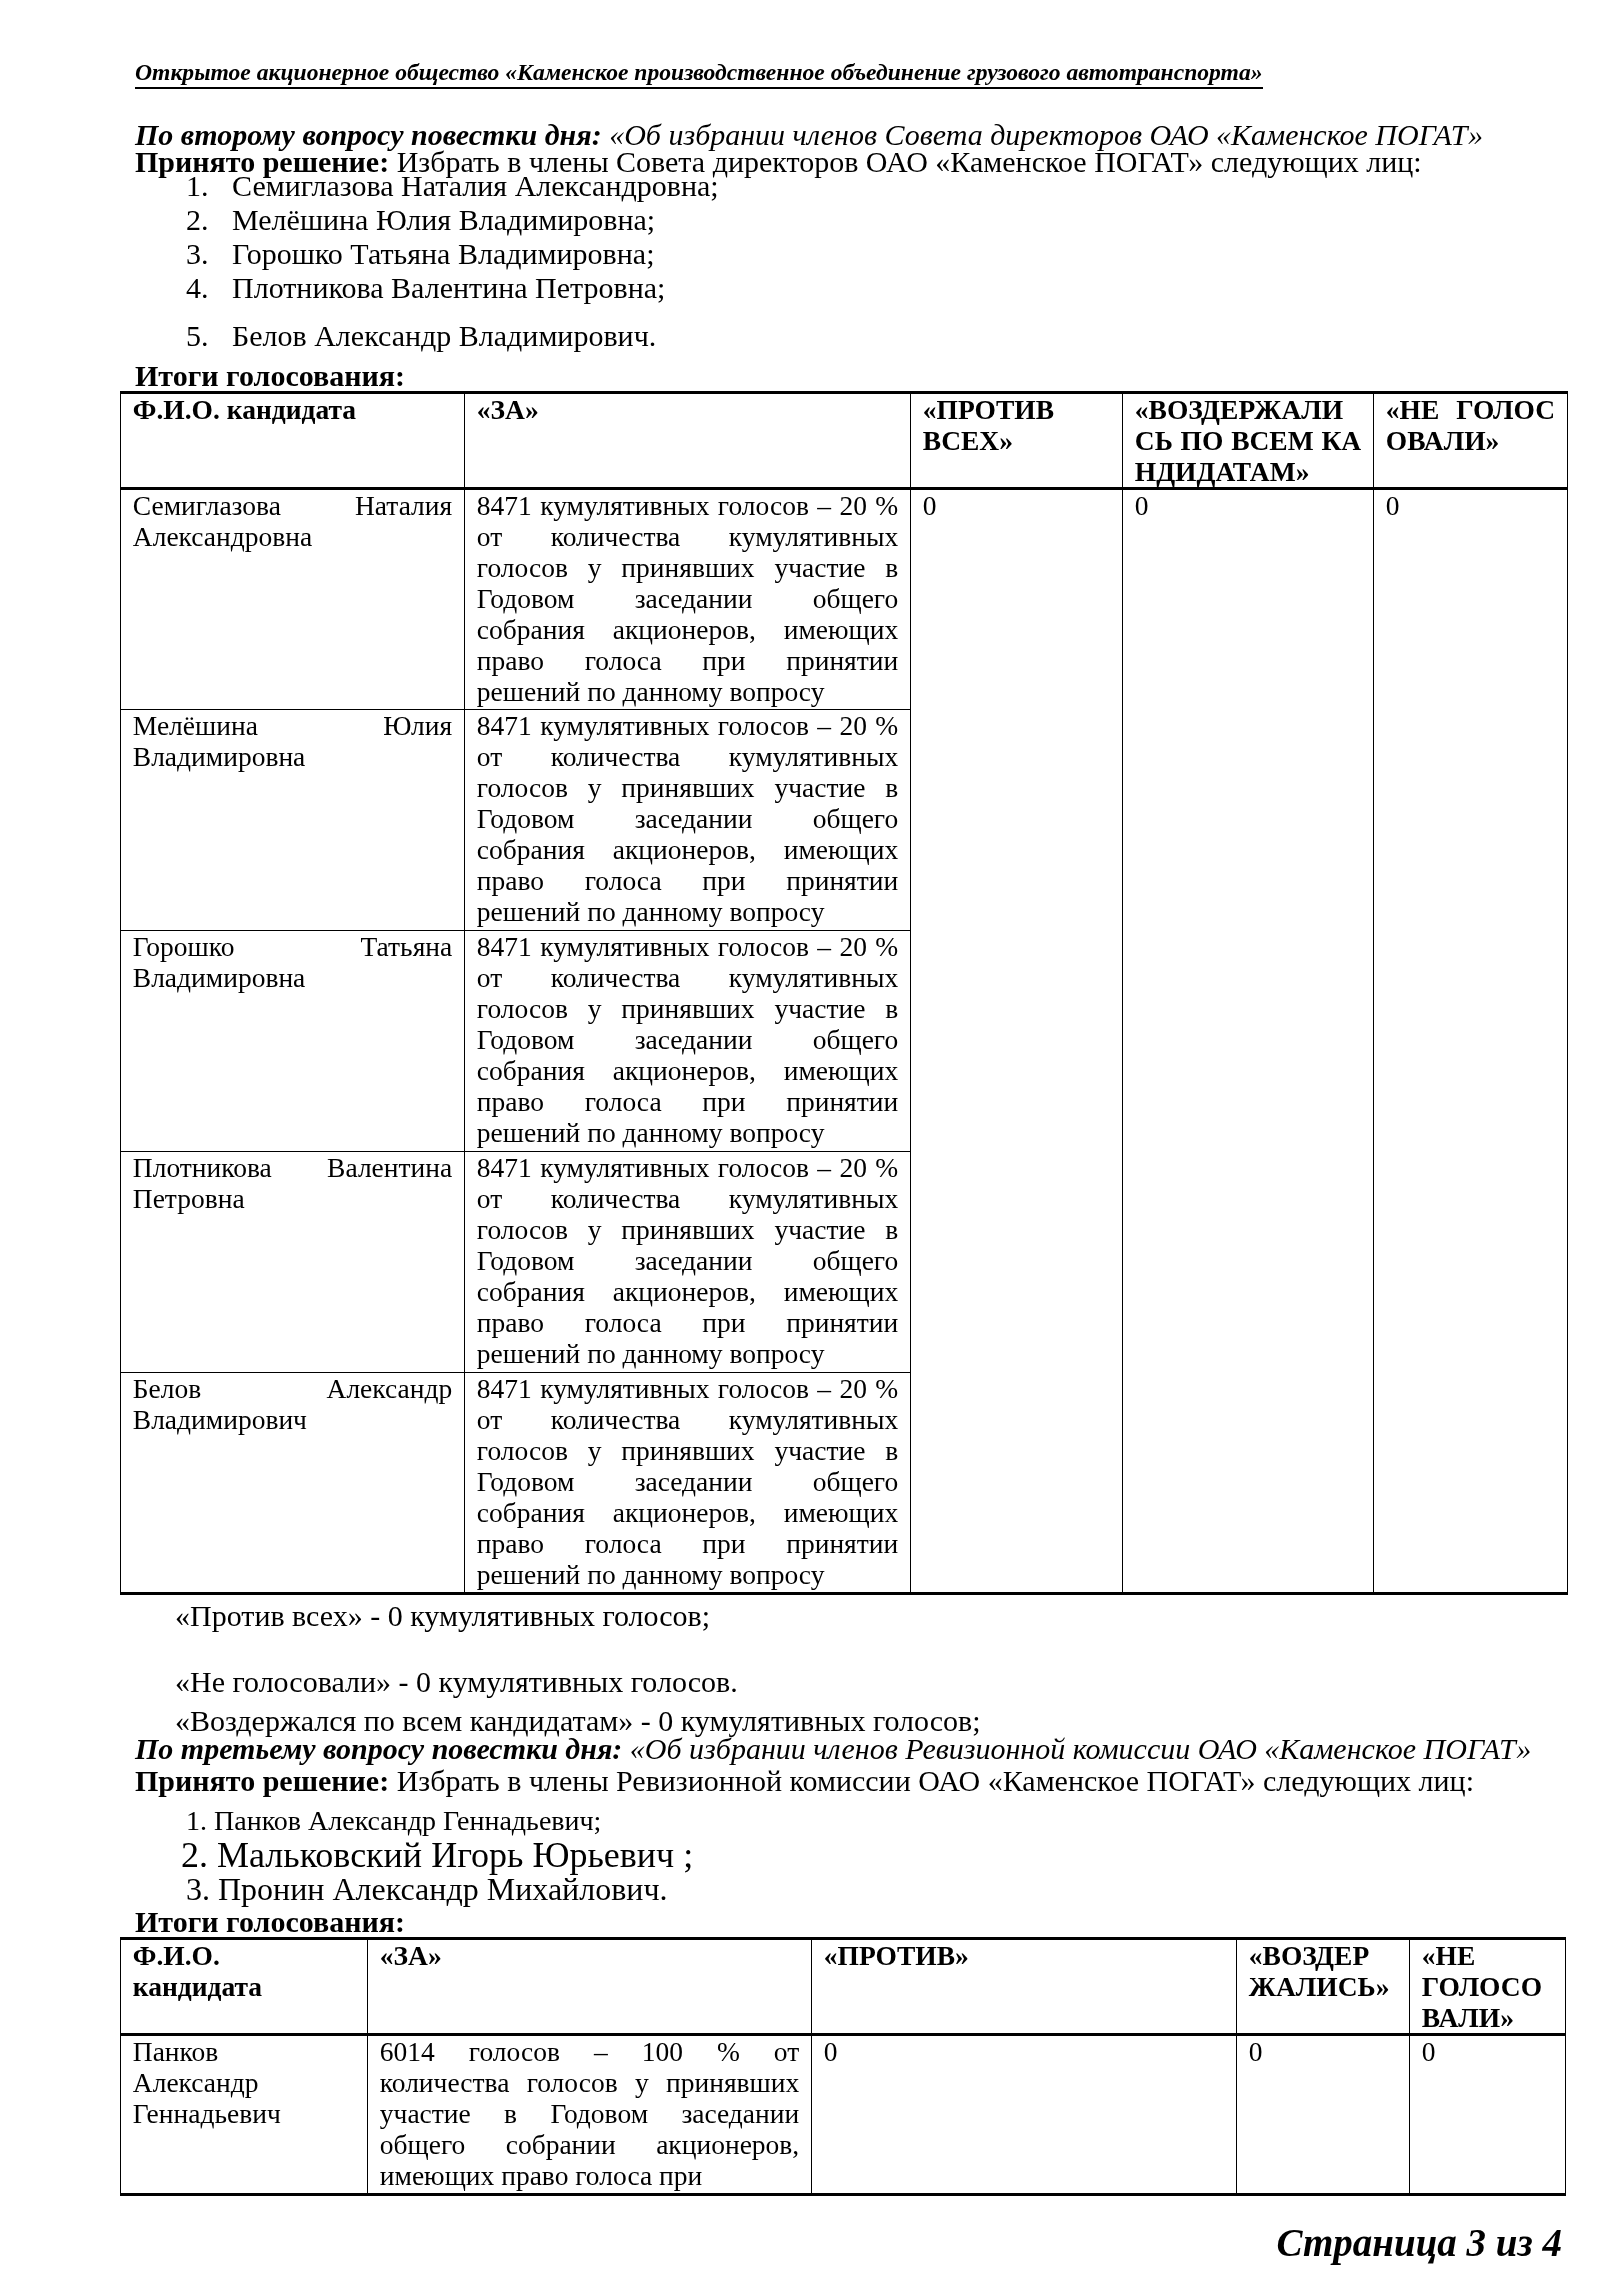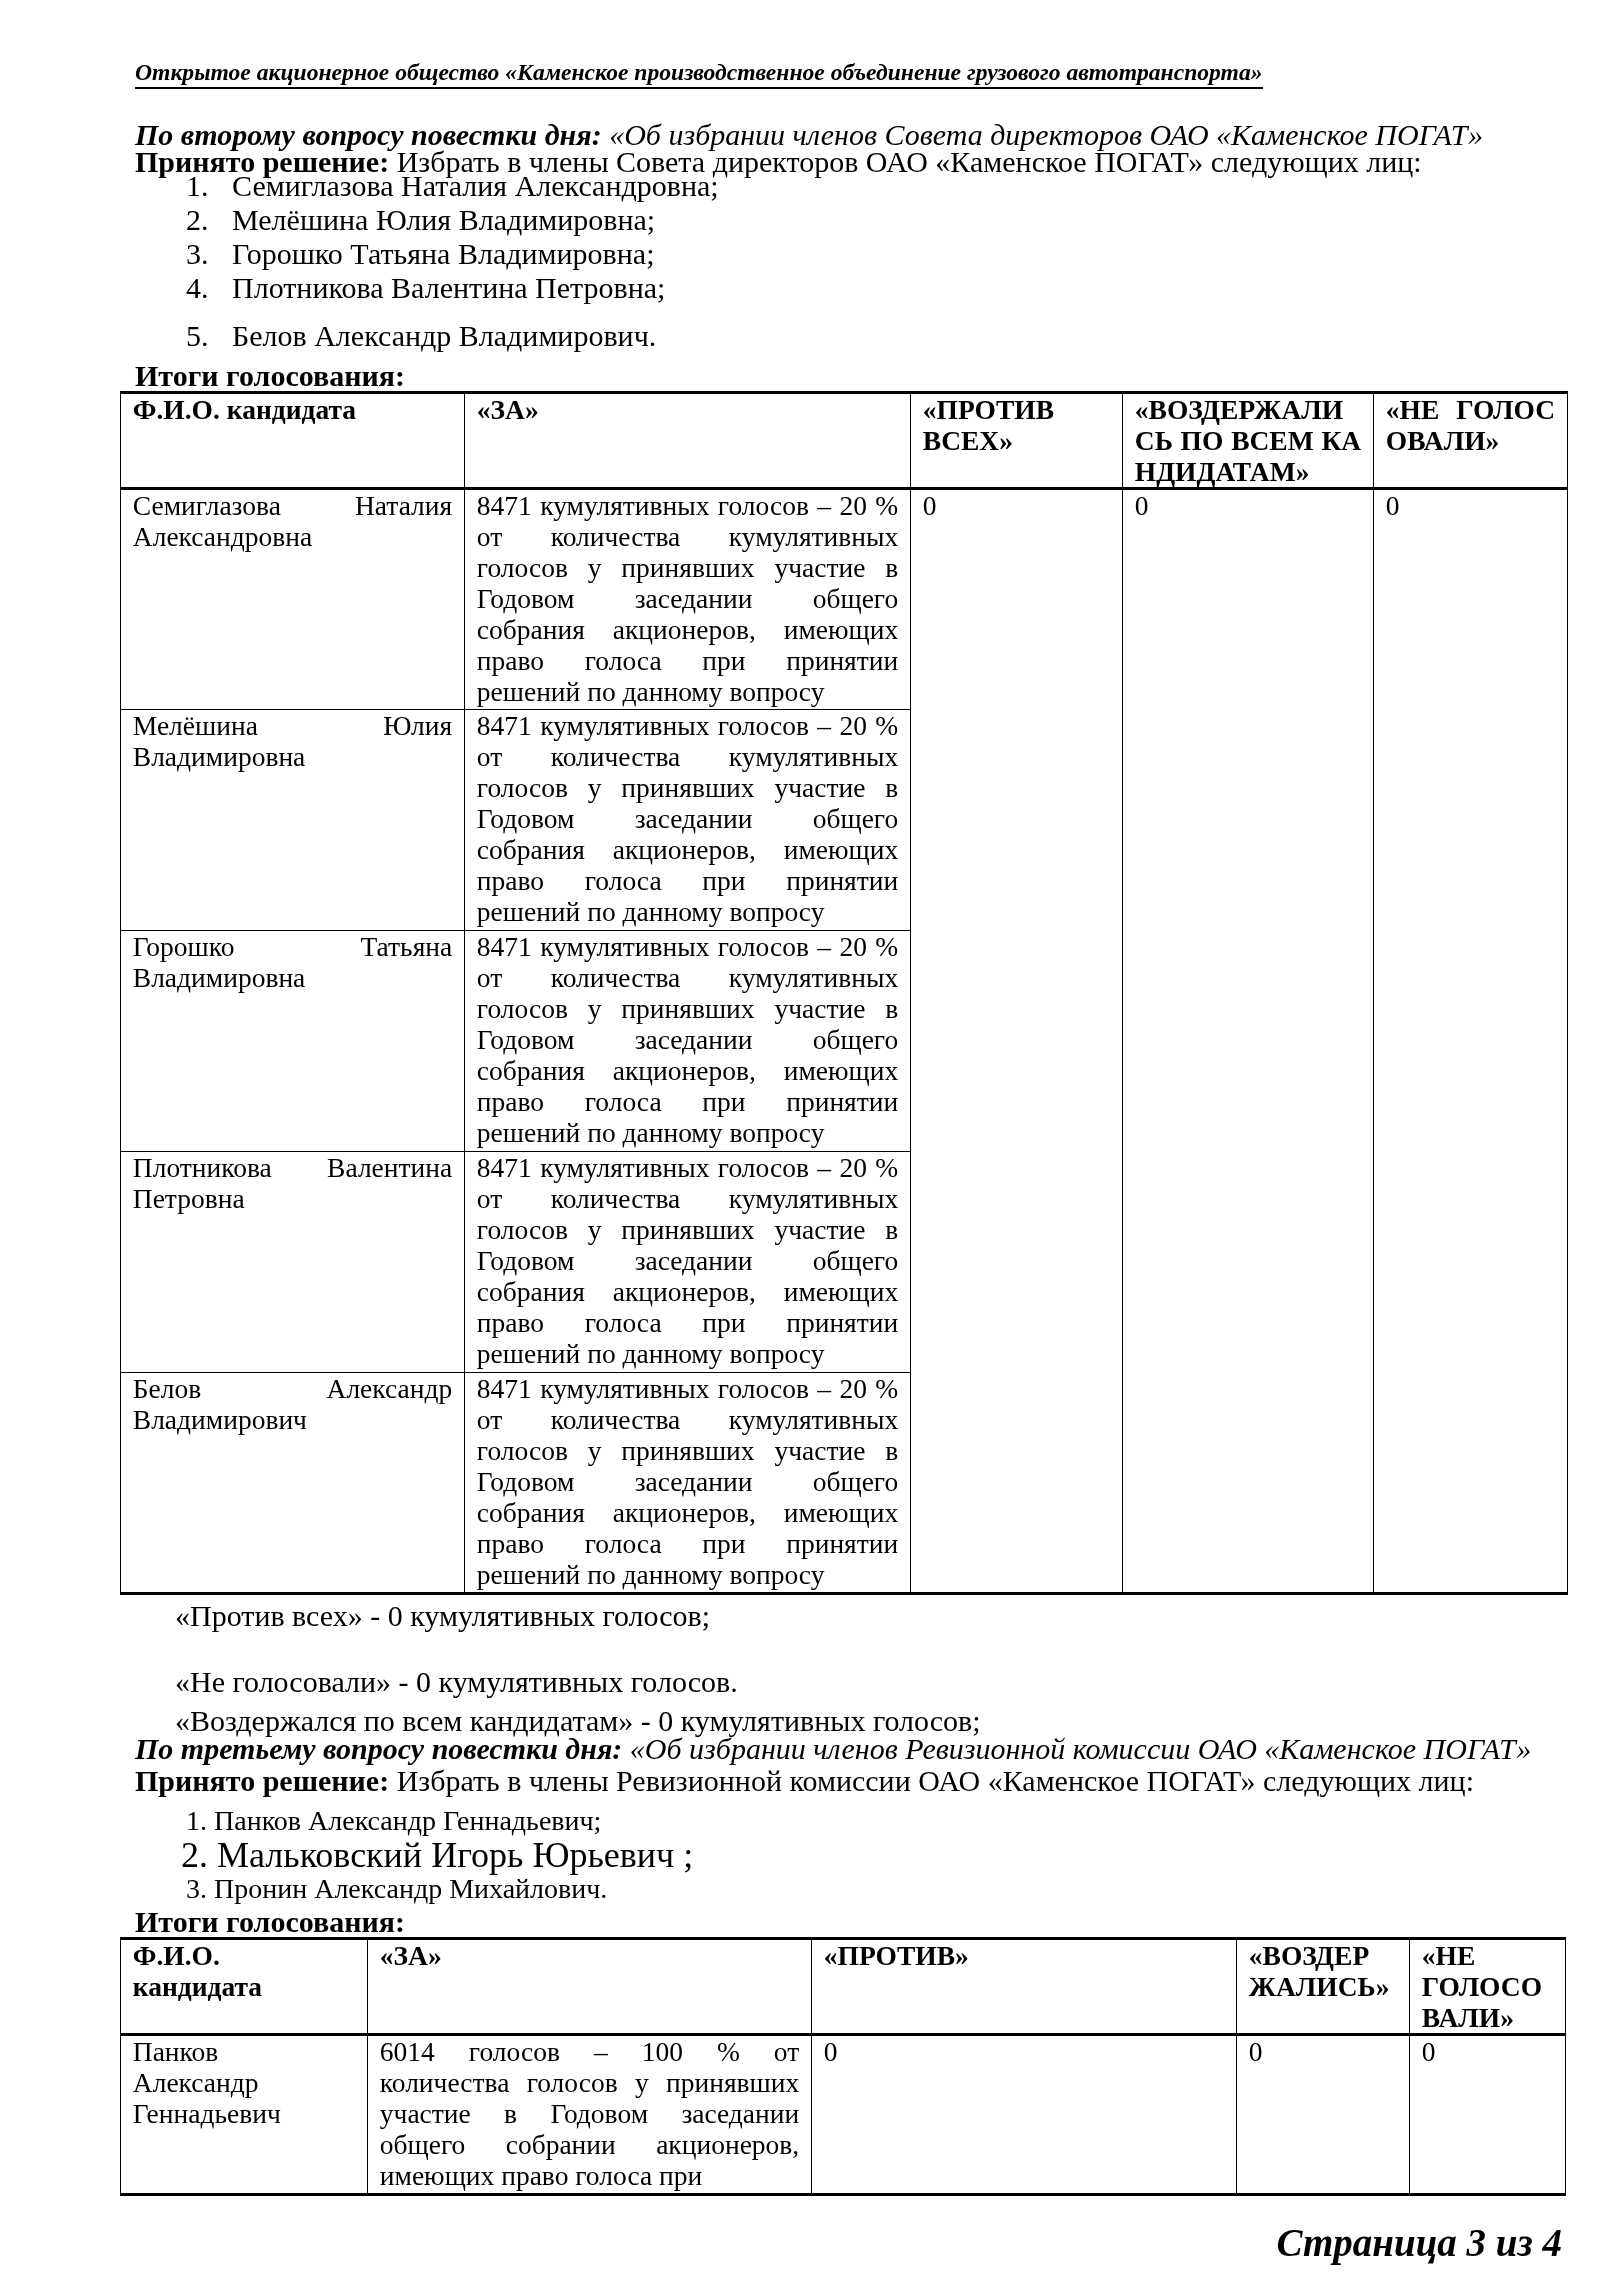--- a/index.html
+++ b/index.html
@@ -91,21 +91,21 @@
 <div class="abs line" style="left:175px; top:1665px; line-height:33px;">«Не голосовали» - 0 кумулятивных голосов.</div>
 
 <div class="abs line" style="left:135px; top:1732px;">
   <span class="b i">По третьему вопросу повестки дня:</span><span class="i"> «Об избрании членов Ревизионной комиссии ОАО «Каменское ПОГАТ»</span>
 </div>
 <div class="abs line" style="left:135px; top:1764px;">
   <span class="b">Принято решение:</span><span> Избрать в члены Ревизионной комиссии ОАО «Каменское ПОГАТ» следующих лиц:</span>
 </div>
 <div class="abs line" style="left:186px; top:1804px; font-size:28px;">1. Панков Александр Геннадьевич;</div>
 <div class="abs line" style="left:181px; top:1838px; font-size:36px;">2. Мальковский Игорь Юрьевич ;</div>
-<div class="abs line" style="left:186px; top:1872px; font-size:28px;">3. Пронин Александр Михайлович.</div>
+<div class="abs line" style="left:186px; top:1872px; font-size:32px;">3. Пронин Александр Михайлович.</div>
 <div class="abs line b" style="left:135px; top:1905px;">Итоги голосования:</div>
 
 <table class="votes" style="left:120px; top:1937px; width:1445px;">
   <colgroup>
     <col style="width:247px">
       <col style="width:444px">
       <col style="width:425px">
       <col style="width:173px">
       <col style="width:156px">
   </colgroup>

